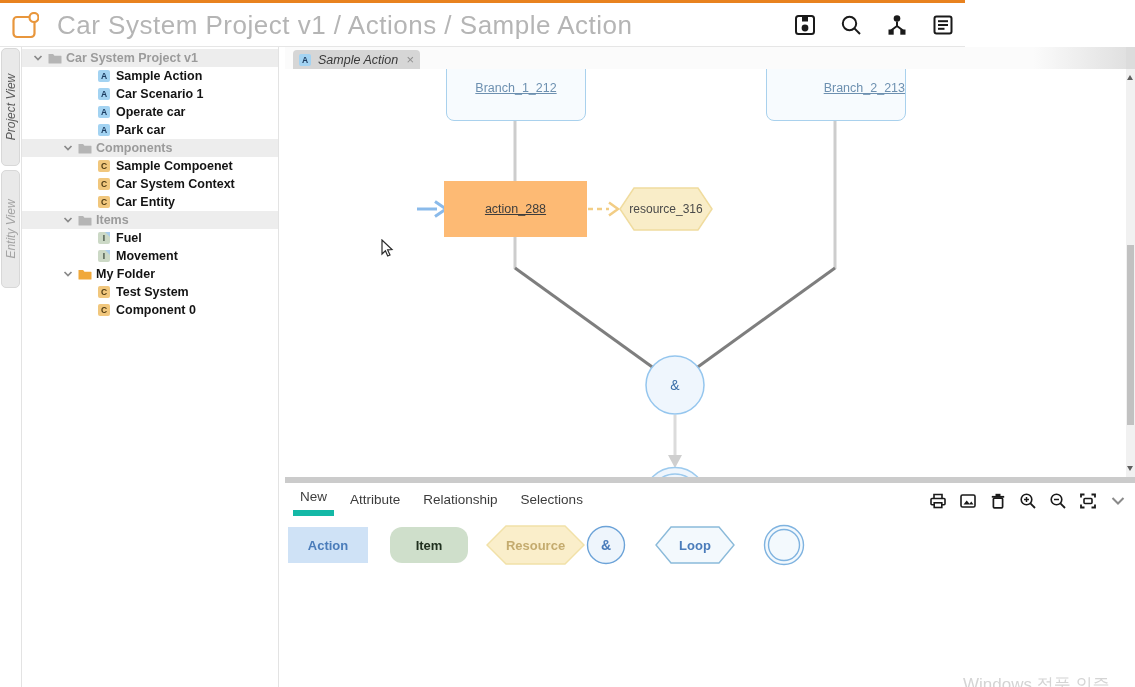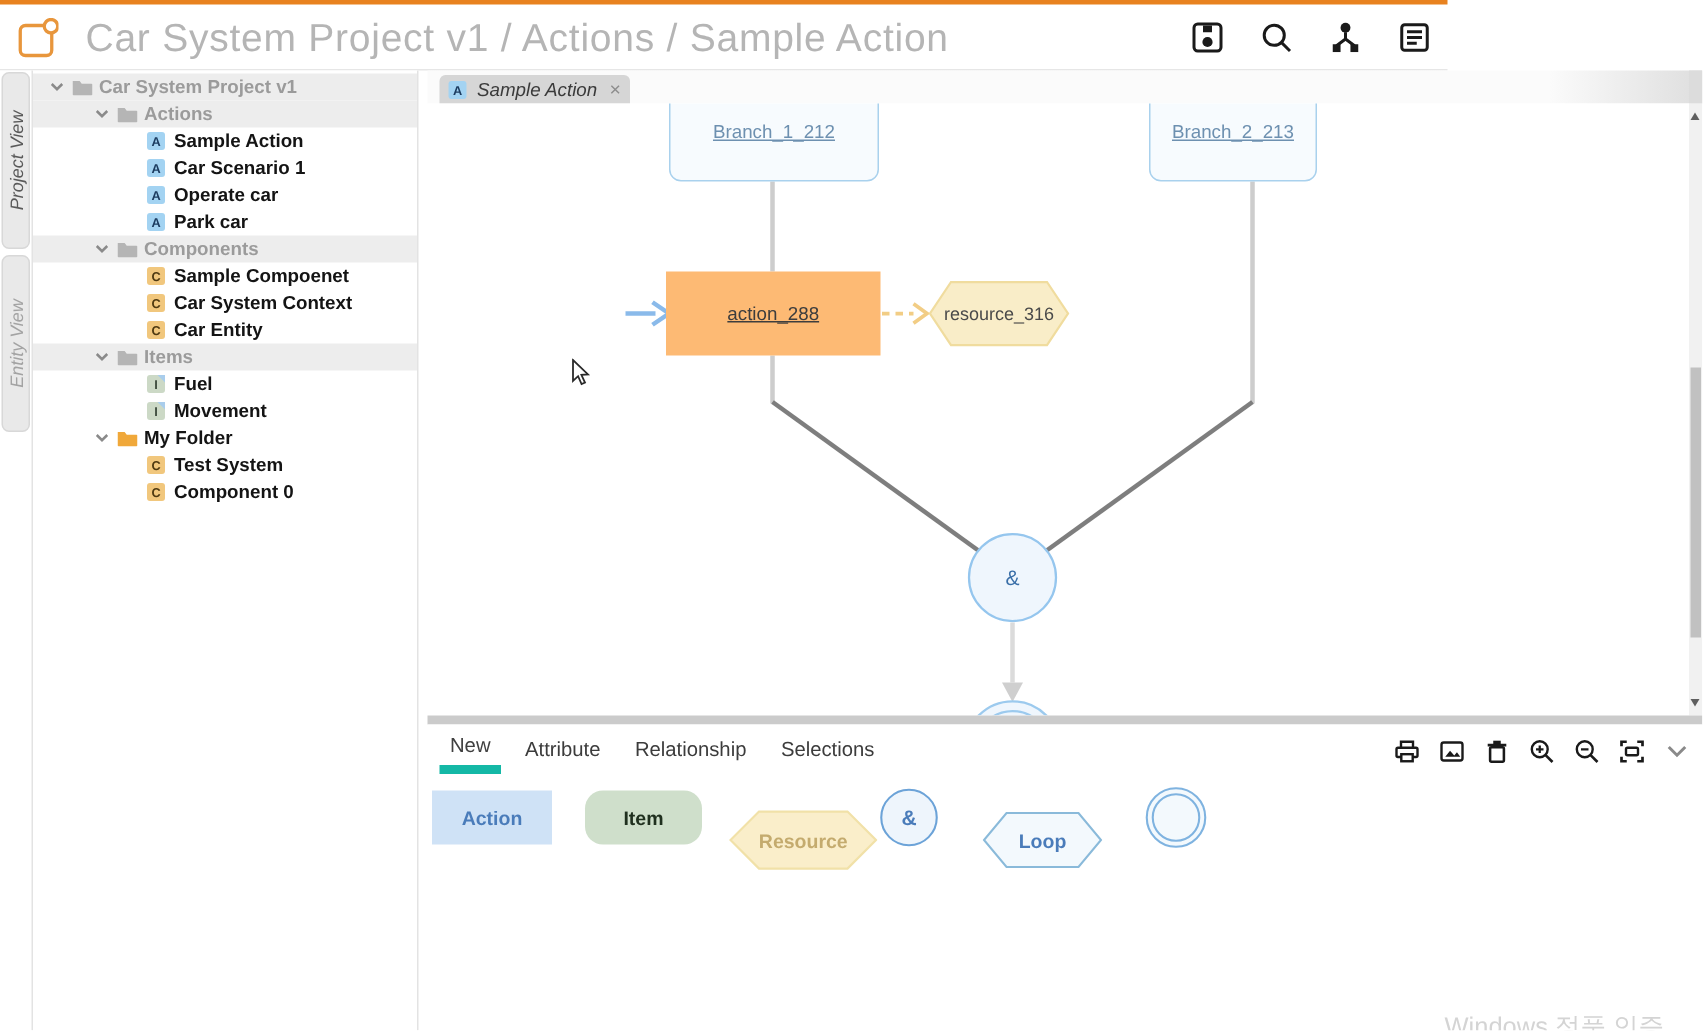--- a/index.html
+++ b/index.html
@@ -86,21 +86,21 @@
   .btab.active { color:#404040; border-bottom:6px solid #14b8a6; }
   .btools { position:absolute; right:8px; top:9px; display:flex; gap:12px; align-items:center; }
   .btool { width:18px; height:18px; cursor:pointer; }
 
   .palette { position:absolute; left:0; top:40px; width:850px; height:50px; }
   .pshape { position:absolute; display:flex; align-items:center; justify-content:center;
     font-size:13px; font-weight:bold; cursor:pointer; }
   .p-action { left:3px; top:4px; width:80px; height:36px; background:#cfe2f6; color:#4a7cba; }
   .p-item { left:105px; top:4px; width:78px; height:36px; background:#cfdfcb; color:#20301f;
     border-radius:12px; }
-  .p-hexwrap { background:transparent;margin-top:15px; }
+  .p-hexwrap { background:transparent; }
   .p-res-label { color:#c4ab6e; }
   .p-blue-label { color:#4a7cba; }
 
   .watermark { position:absolute; left:963px; top:673px; font-size:17px; color:#d4d4d4;
     white-space:nowrap; }
 
   
   .cursor { position:absolute; left:96px; top:170px; }
 </style>
 </head>
@@ -152,29 +152,20 @@
     <div class="trow sys lv0">
       <svg class="chev" viewBox="0 0 10 8">
           <path d="M1.5 2 L5 5.5 L8.5 2" fill="none" stroke="#8a8a8a" stroke-width="1.7"></path>
         </svg>
       <svg class="foldr" viewBox="0 0 14 11">
           <path d="M0.5 1 h4.6 l1.4 1.8 h6.5 q0.5 0 0.5 0.5 v6.7 q0 0.5 -0.5 0.5 h-12 q-0.5 0 -0.5 -0.5 z" fill="#b5b5b5"></path>
         </svg>
       <span>Car System Project v1</span>
     </div>
 
-    <div class="trow sys lv1">
-      <svg class="chev" viewBox="0 0 10 8">
-          <path d="M1.5 2 L5 5.5 L8.5 2" fill="none" stroke="#8a8a8a" stroke-width="1.7"></path>
-        </svg>
-      <svg class="foldr" viewBox="0 0 14 11">
-          <path d="M0.5 1 h4.6 l1.4 1.8 h6.5 q0.5 0 0.5 0.5 v6.7 q0 0.5 -0.5 0.5 h-12 q-0.5 0 -0.5 -0.5 z" fill="#b5b5b5"></path>
-        </svg>
-      <span>Actions</span>
-    </div>
 
     <div class="trow lv2">
       <span class="licon a">A</span>
       <span>Sample Action</span>
     </div>
     <div class="trow lv2">
       <span class="licon a">A</span>
       <span>Car Scenario 1</span>
     </div>
     <div class="trow lv2">
@@ -286,21 +277,21 @@
       <line x1="390" y1="346" x2="390" y2="386" stroke="#dbdbdb" stroke-width="3"></line>
       <polygon points="383,386 397,386 390,399" fill="#cfcfcf"></polygon>
 
       <circle cx="390" cy="430" r="31.5" fill="#eff6fd" stroke="#9ccaee" stroke-width="1.5"></circle>
       <circle cx="390" cy="430" r="25" fill="none" stroke="#9ccaee" stroke-width="1.5"></circle>
     </svg>
 
     <div class="node n-branch" style="left:161px; top:-14px; width:140px; height:66px;">
       <span>Branch_1_212</span>
     </div>
-    <div class="node n-branch" style="left:481px; top:-14px; width:112px; height:66px;">
+    <div class="node n-branch" style="left:481px; top:-14px; width:140px; height:66px;justify-content:flex-end;">
       <span>Branch_2_213</span>
     </div>
     <div class="node n-action" style="left:159px; top:112px; width:143px; height:56px;">
       <span>action_288</span>
     </div>
     <div class="n-label" style="left:335px; top:119px; width:92px; height:42px; color:#4a4a4a; font-size:12px;">
       <span>resource_316</span>
     </div>
     <div class="n-label" style="left:375px; top:303px; width:30px; height:26px; color:#3a6fa8; font-size:14px;">
       <span>&amp;</span>

